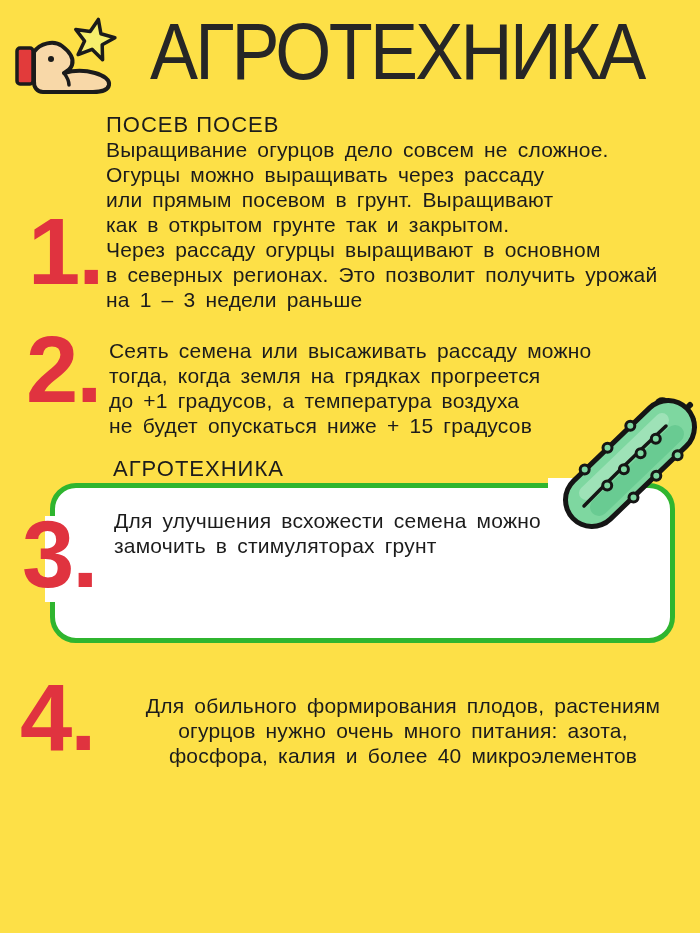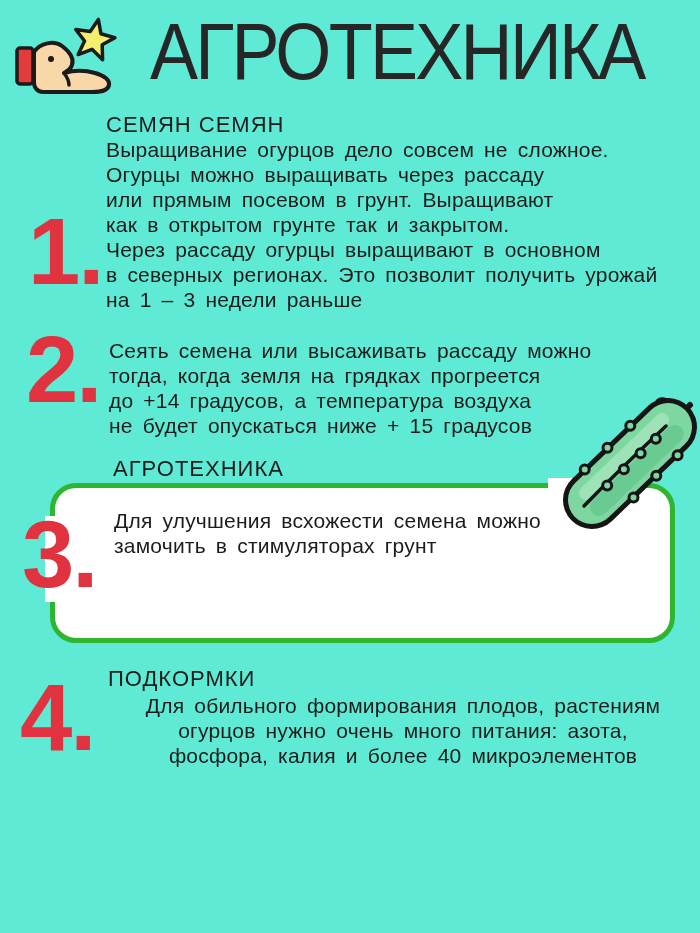--- a/index.html
+++ b/index.html
@@ -1,17 +1,17 @@
 <!DOCTYPE html>
 <html><head>
 <meta charset="utf-8">
 <style>
   html,body{margin:0;padding:0;background:#ffffff;}
   .page{
-    position:relative;width:700px;height:933px;background:#5eead4;
+    position:relative;width:700px;height:933px;background:#fde047;
     font-family:"Liberation Sans",sans-serif;color:#1c1c1c;overflow:hidden;
   }
   .abs{position:absolute;}
   .page-title{
     left:150px;top:12px;font-size:80px;font-weight:500;color:#262626;
     letter-spacing:-3px;line-height:1;white-space:nowrap;
     transform:scaleX(0.9);transform-origin:left top;
   }
   .big-number{
     font-size:94px;font-weight:700;color:#e0333f;line-height:1;
@@ -53,33 +53,33 @@
                C62 58 73 58 83 61 C92 63.5 98 68 97 73 C96 78 89 80 81 80
                L31 80 C25 80 21.5 75 22 69 Z" fill="#f8d8a8" stroke="#1b1b1b" stroke-width="4" stroke-linejoin="round"></path>
       <path d="M52 61 C55 65 57 69 57 73" fill="none" stroke="#1b1b1b" stroke-width="3.5" stroke-linecap="round"></path>
       <circle cx="39" cy="47" r="3" fill="#1b1b1b"></circle>
     </svg>
   </div>
 
   <div class="abs page-title">АГРОТЕХНИКА</div>
 
   <div class="abs big-number" style="left:28px;top:205px;">1.</div>
-  <div class="abs section-heading" style="left:106px;top:112px;">СЕМЯН СЕМЯН</div>
+  <div class="abs section-heading" style="left:106px;top:112px;">ПОСЕВ ПОСЕВ</div>
   <div class="abs body-text" style="left:106px;top:137px;width:590px;">Выращивание огурцов дело совсем не сложное.
 Огурцы можно выращивать через рассаду
 или прямым посевом в грунт. Выращивают
 как в открытом грунте так и закрытом.
 Через рассаду огурцы выращивают в основном
 в северных регионах. Это позволит получить урожай
 на 1 – 3 недели раньше</div>
 
   <div class="abs big-number" style="left:26px;top:323px;">2.</div>
   <div class="abs body-text" style="left:109px;top:338px;width:580px;">Сеять семена или высаживать рассаду можно
 тогда, когда земля на грядках прогреется
-до +14 градусов, а температура воздуха
+до +1 градусов, а температура воздуха
 не будет опускаться ниже + 15 градусов</div>
 
   <div class="abs section-heading" style="left:113px;top:456px;">АГРОТЕХНИКА</div>
   <div class="abs green-box"></div>
   <div class="abs gap-patch gap-top"></div>
   <div class="abs gap-patch gap-left"></div>
   <div class="abs big-number" style="left:22px;top:508px;">3.</div>
   <div class="abs body-text" style="left:114px;top:508px;width:545px;z-index:2;">Для улучшения всхожести семена можно
 замочить в стимуляторах грунт</div>
 
@@ -108,18 +108,17 @@
       <path d="M34 121 Q70 84 116 41" fill="none" stroke="#151515" stroke-width="3.5" stroke-linecap="round"></path>
 
       <circle cx="57.2" cy="100.4" r="4.5" fill="#7ed7a0" stroke="#151515" stroke-width="3"></circle>
       <circle cx="73.9" cy="84.3" r="4.5" fill="#7ed7a0" stroke="#151515" stroke-width="3"></circle>
       <circle cx="90.6" cy="68.3" r="4.5" fill="#7ed7a0" stroke="#151515" stroke-width="3"></circle>
       <circle cx="105.8" cy="53.7" r="4.5" fill="#7ed7a0" stroke="#151515" stroke-width="3"></circle>
     </svg>
   </div>
 
   <div class="abs big-number" style="left:20px;top:671px;">4.</div>
-  <div class="abs section-heading" style="left:108px;top:666px;">ПОДКОРМКИ</div>
   <div class="abs body-text" style="left:108px;top:693px;width:590px;text-align:center;">Для обильного формирования плодов, растениям
 огурцов нужно очень много питания: азота,
 фосфора, калия и более 40 микроэлементов</div>
 
 </div>
 
 </body></html>

